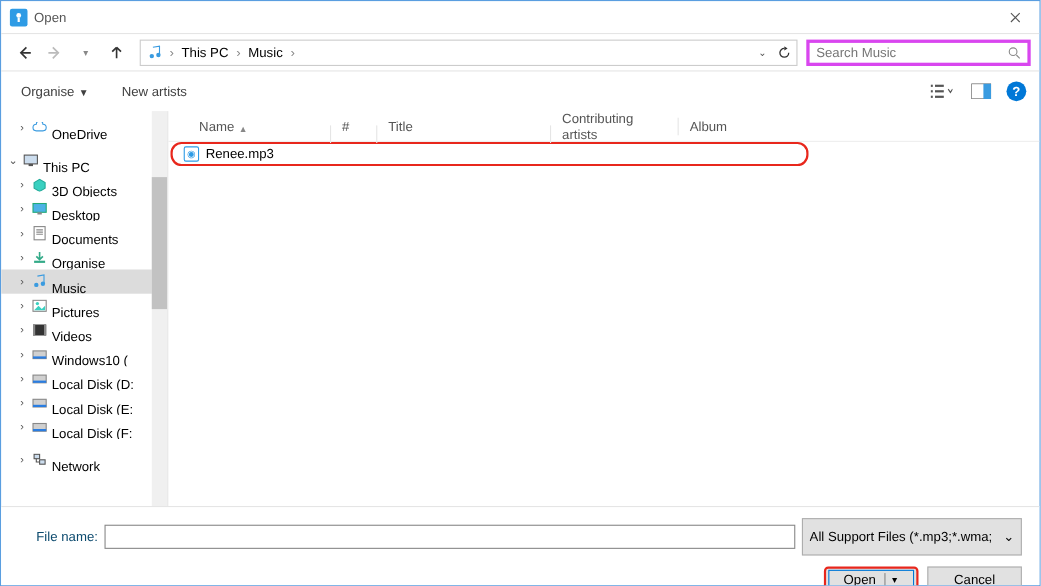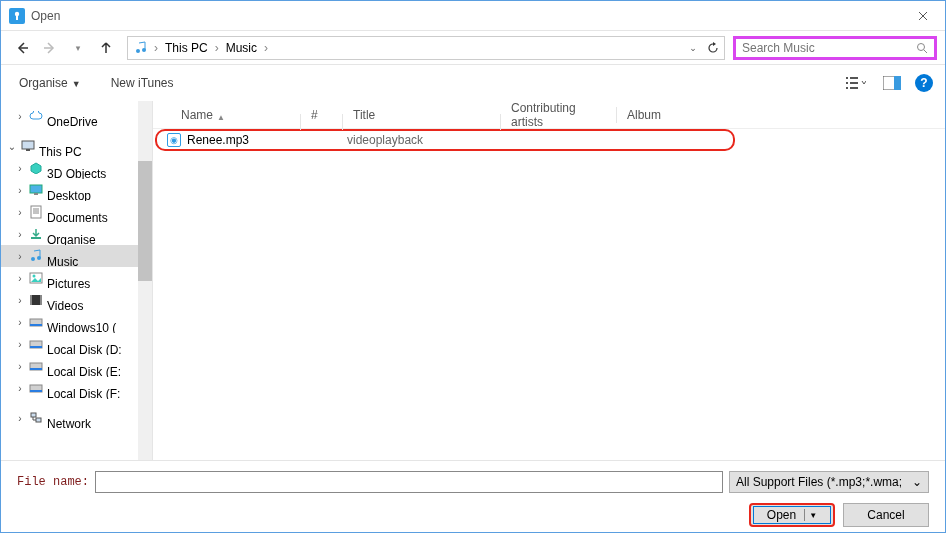--- a/index.html
+++ b/index.html
@@ -57,23 +57,23 @@
 .filerow.highlight { border: 2px solid #e8271c; border-radius: 10px; margin: 0 210px 0 2px; }
 .fname { width: 148px; padding-left: 10px; display:flex; align-items:center; gap:6px;}
 .fnum { width: 42px; }
 .ftitle { width: 158px; color: #666; }
 .folder-ico { width:16px; height:12px; background:#ffd86b; border-radius:1px; position:relative; display:inline-block;}
 .folder-ico::before{content:''; position:absolute; top:-3px; left:0; width:7px; height:3px; background:#ffd86b; border-radius:1px 1px 0 0;}
 .audio-ico { width:14px; height:14px; border:1px solid #2e9be5; border-radius:2px; display:inline-flex; align-items:center; justify-content:center; color:#2e9be5; font-size:9px;}
 
 .bottombar { position:absolute; bottom:0; left:0; right:0; height:72px; border-top:1px solid #e5e5e5; background:#fff; padding: 10px 16px; }
 .fn-row { display:flex; align-items:center; gap:6px; margin-bottom:10px;}
-.fn-label { width: 72px; text-align: right; color:#7f1d1d;font-family:Liberation Mono, monospace;}
+.fn-label { width: 72px; text-align: right; color:#0c4a6e;}
 .fn-input { flex:1; height:22px; border:1px solid #888; padding:0 4px; }
-.fn-filter { width:200px; height:22px; border:1px solid #adadad; background:#e1e1e1; display:flex; align-items:center; padding:4px 6px; justify-content:space-between; cursor:pointer;}
+.fn-filter { width:200px; height:22px; border:1px solid #adadad; background:#e1e1e1; display:flex; align-items:center; padding:16px 6px; justify-content:space-between; cursor:pointer;}
 .btn-row { display:flex; justify-content:flex-end; gap:8px; }
 .btn { width:86px; height:24px; border:1px solid #adadad; background:#e1e1e1; cursor:pointer; display:flex; align-items:center; justify-content:center;}
 .btn.primary { border:2px solid #e8271c; border-radius:4px; position:relative;}
 .btn.primary .inner { border:1px solid #0078d7; width: 78px; height: 18px; display:flex; align-items:center; justify-content:center; gap:4px;}
 .btn .caret{font-size:8px;}
 
 svg { display:block; }
 .music-note { color:#3a9be0; }
 </style>
 </head>
@@ -146,21 +146,21 @@
       </svg>
   </div>
 </div>
 
 <div class="toolbar">
   <div class="tb-item">
     <span>Organise</span>
     <span class="caret">▼</span>
   </div>
   <div class="tb-item" style="margin-left:18px;">
-    <span>New iTunes</span>
+    <span>New artists</span>
   </div>
   <div class="tb-spacer"></div>
   <div class="tb-iconbtn">
     <svg width="20" height="14" viewBox="0 0 20 14">
       <rect x="0" y="1" width="2" height="2" fill="#555"></rect>
         <rect x="4" y="1" width="8" height="2" fill="#555"></rect>
       <rect x="0" y="6" width="2" height="2" fill="#555"></rect>
         <rect x="4" y="6" width="8" height="2" fill="#555"></rect>
       <rect x="0" y="11" width="2" height="2" fill="#555"></rect>
         <rect x="4" y="11" width="8" height="2" fill="#555"></rect>
@@ -342,21 +342,20 @@
       <div class="col col-ca">Contributing artists</div>
       <div class="col col-album">Album</div>
     </div>
     <div id="file-rows">
         <div class="filerow highlight">
           <div class="fname">
             <span class="audio-ico">◉</span>
             <span>Renee.mp3</span>
           </div>
           <div class="fnum"></div>
-          <div class="ftitle">videoplayback</div>
         </div>
       </div>
   </div>
 </div>
 
 <div class="bottombar">
   <div class="fn-row">
     <div class="fn-label">File name:</div>
     <input class="fn-input" value="" style="">
     <div class="fn-filter">

